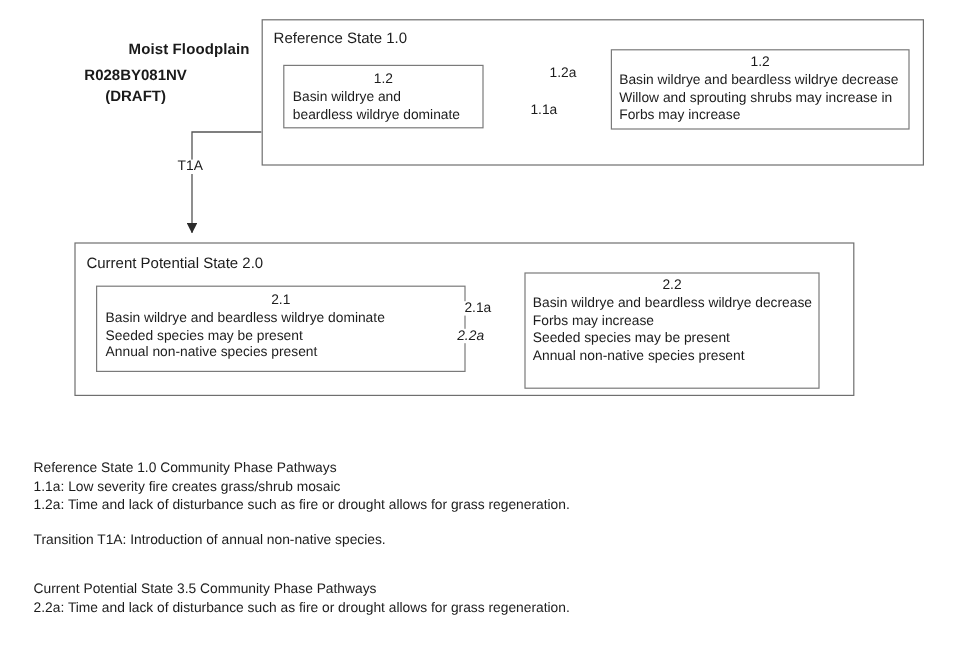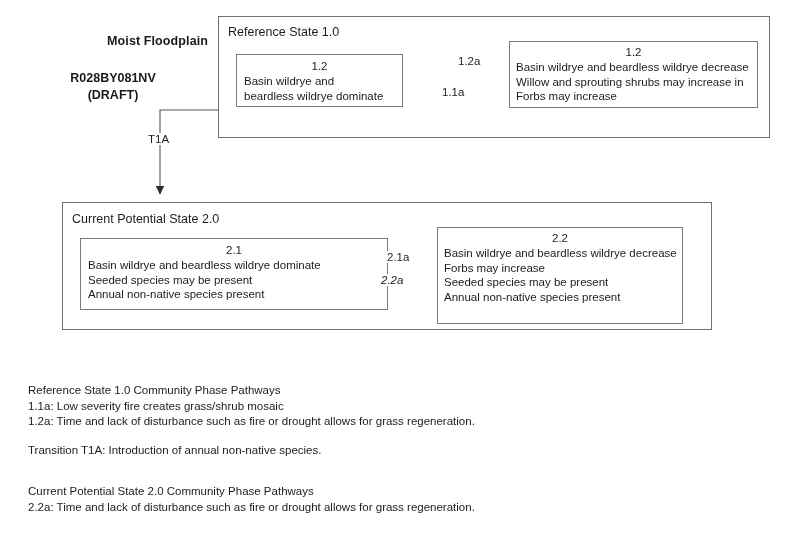--- a/index.html
+++ b/index.html
@@ -27,21 +27,21 @@
     left: 18px;
     top: 33px;
     width: 190px;
     text-align: center;
     font-weight: bold;
     font-size: 12.5px;
     line-height: 17px;
     color: #1a1a1a;
   }
   .title-block .line1 { letter-spacing: .1px; text-align: right; }
-  .title-block .line2 { margin-top: 20px; }
+  .title-block .line2 { margin-top: 5px; }
   .title-block .line3 { }
 
   
   .state-box {
     position: absolute;
     border: 1px solid #6f6f6f;
     background: #ffffff;
     box-sizing: border-box;
   }
   .state-label {
@@ -196,17 +196,17 @@
     <div>Reference State 1.0 Community Phase Pathways</div>
     <div>1.1a: Low severity fire creates grass/shrub mosaic</div>
     <div>1.2a: Time and lack of disturbance such as fire or drought allows for grass regeneration.</div>
   </div>
 
   <div class="caption" style="top:443px;">
     <div>Transition T1A: Introduction of annual non-native species.</div>
   </div>
 
   <div class="caption" style="top:484px;">
-    <div>Current Potential State 2.0 Community Phase Pathways</div>
+    <div>Current Potential State 3.5 Community Phase Pathways</div>
     <div>2.2a: Time and lack of disturbance such as fire or drought allows for grass regeneration.</div>
   </div>
 
 </div>
 
 </body></html>

